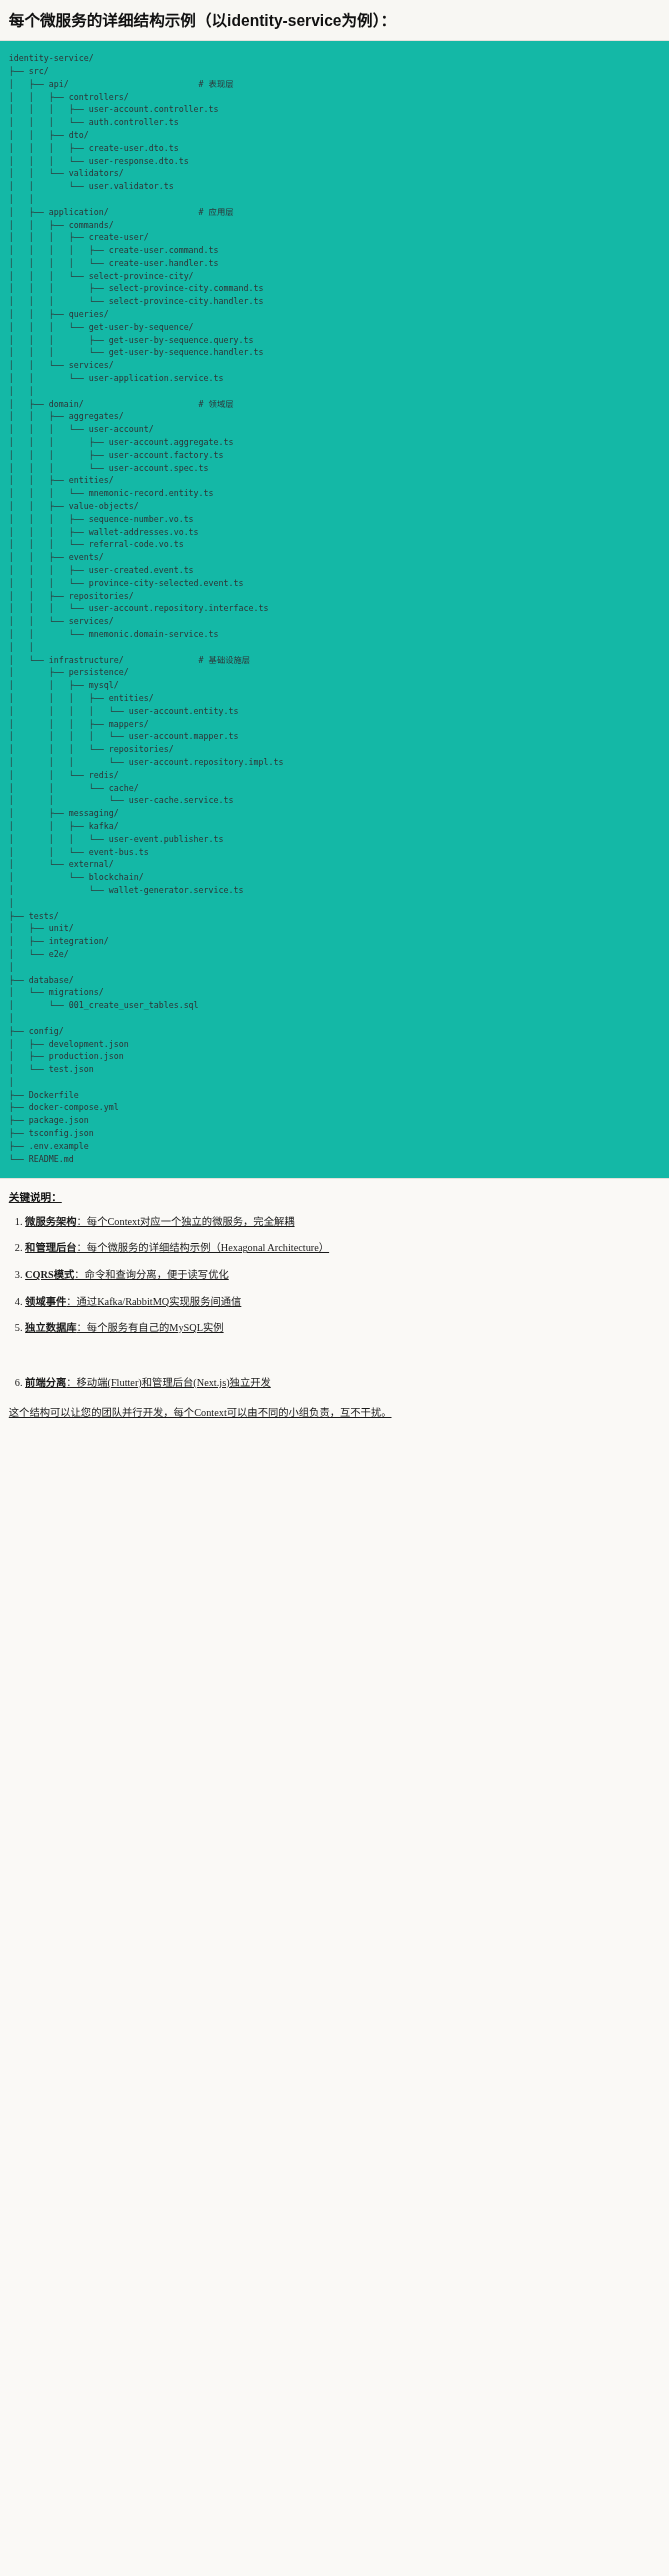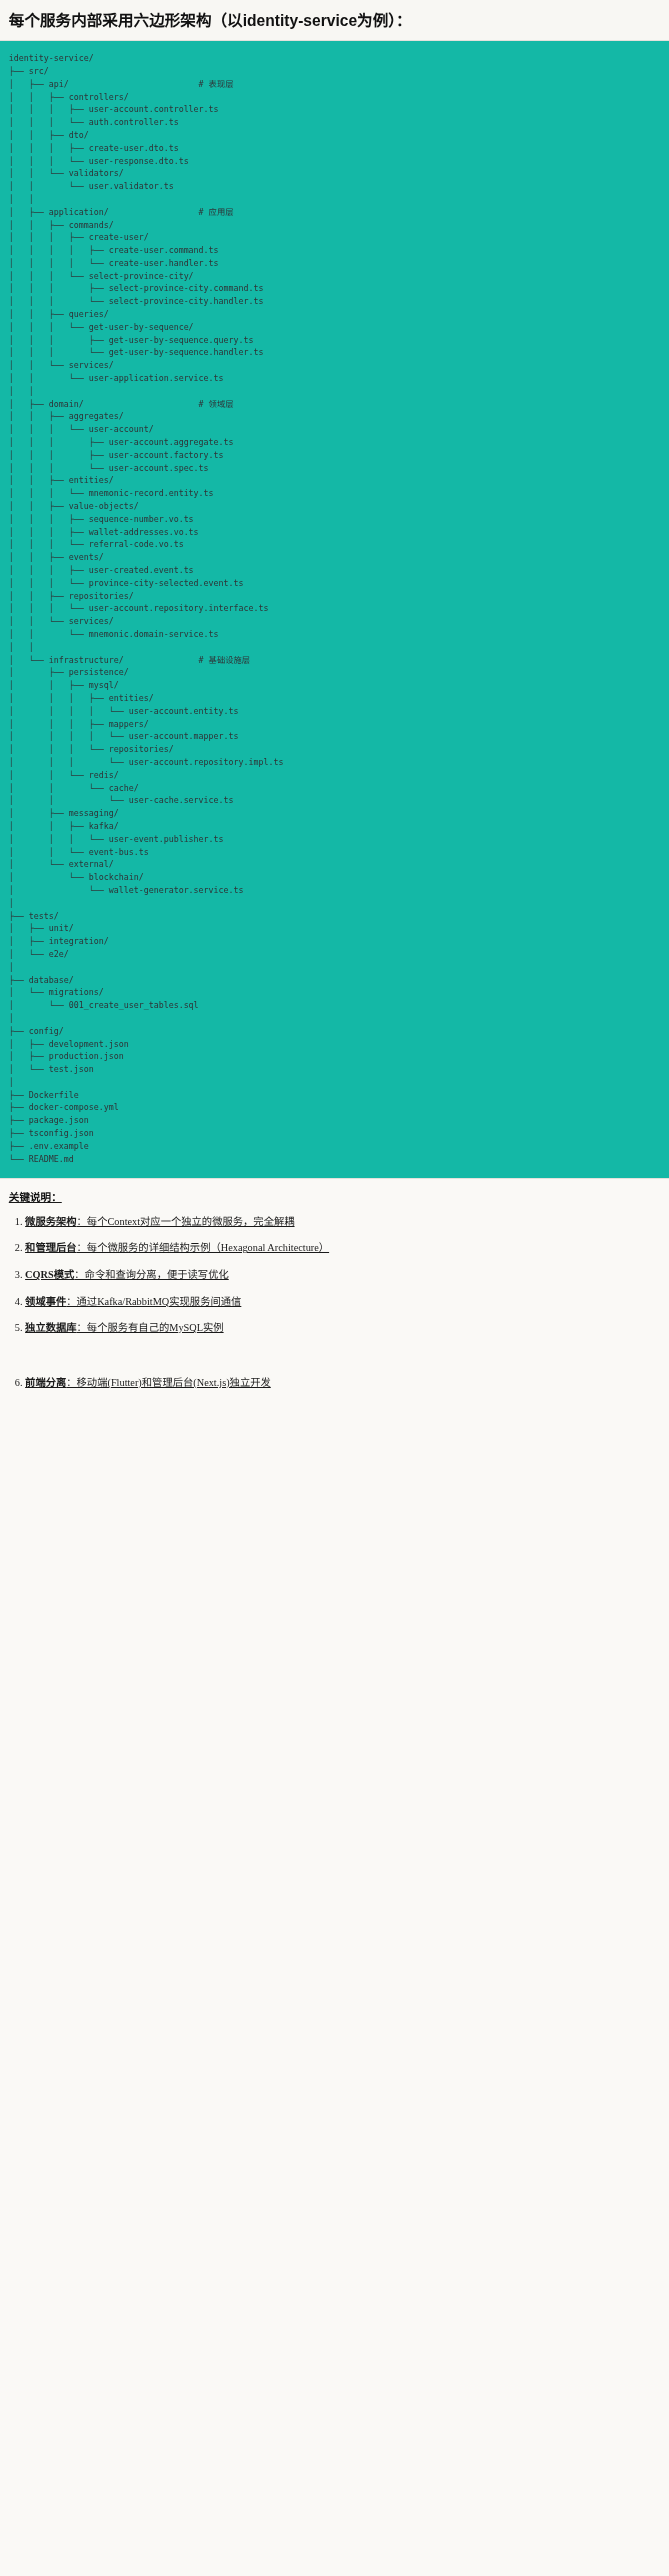--- a/index.html
+++ b/index.html
@@ -84,21 +84,21 @@
     line-height: 1.6;
     color: #1a1a1a;
     margin: 13.8px 0 0 0;
   }
 </style>
 </head>
 <body>
 
 <div>
 
-  <h2 class="doc-heading">每个服务内部采用六边形架构（以identity-service为例）：</h2>
+  <h2 class="doc-heading">每个微服务的详细结构示例（以identity-service为例）：</h2>
 
   <div class="code-block">
     <pre class="tree">identity-service/
 ├── src/
 │   ├── api/                          # 表现层
 │   │   ├── controllers/
 │   │   │   ├── user-account.controller.ts
 │   │   │   └── auth.controller.ts
 │   │   ├── dto/
 │   │   │   ├── create-user.dto.ts
@@ -200,16 +200,17 @@
         <span class="kp-term">领域事件</span><span class="kp-desc">：通过Kafka/RabbitMQ实现服务间通信</span>
       </li>
       <li>
         <span class="kp-term">独立数据库</span><span class="kp-desc">：每个服务有自己的MySQL实例</span>
       </li>
       <li>
         <span class="kp-term">前端分离</span><span class="kp-desc">：移动端(Flutter)和管理后台(Next.js)独立开发</span>
       </li>
     </ol>
 
+    <p class="closing-note">这个结构可以让您的团队并行开发，每个Context可以由不同的小组负责，互不干扰。</p>
   </div>
 
 </div>
 
 
 </body></html>

